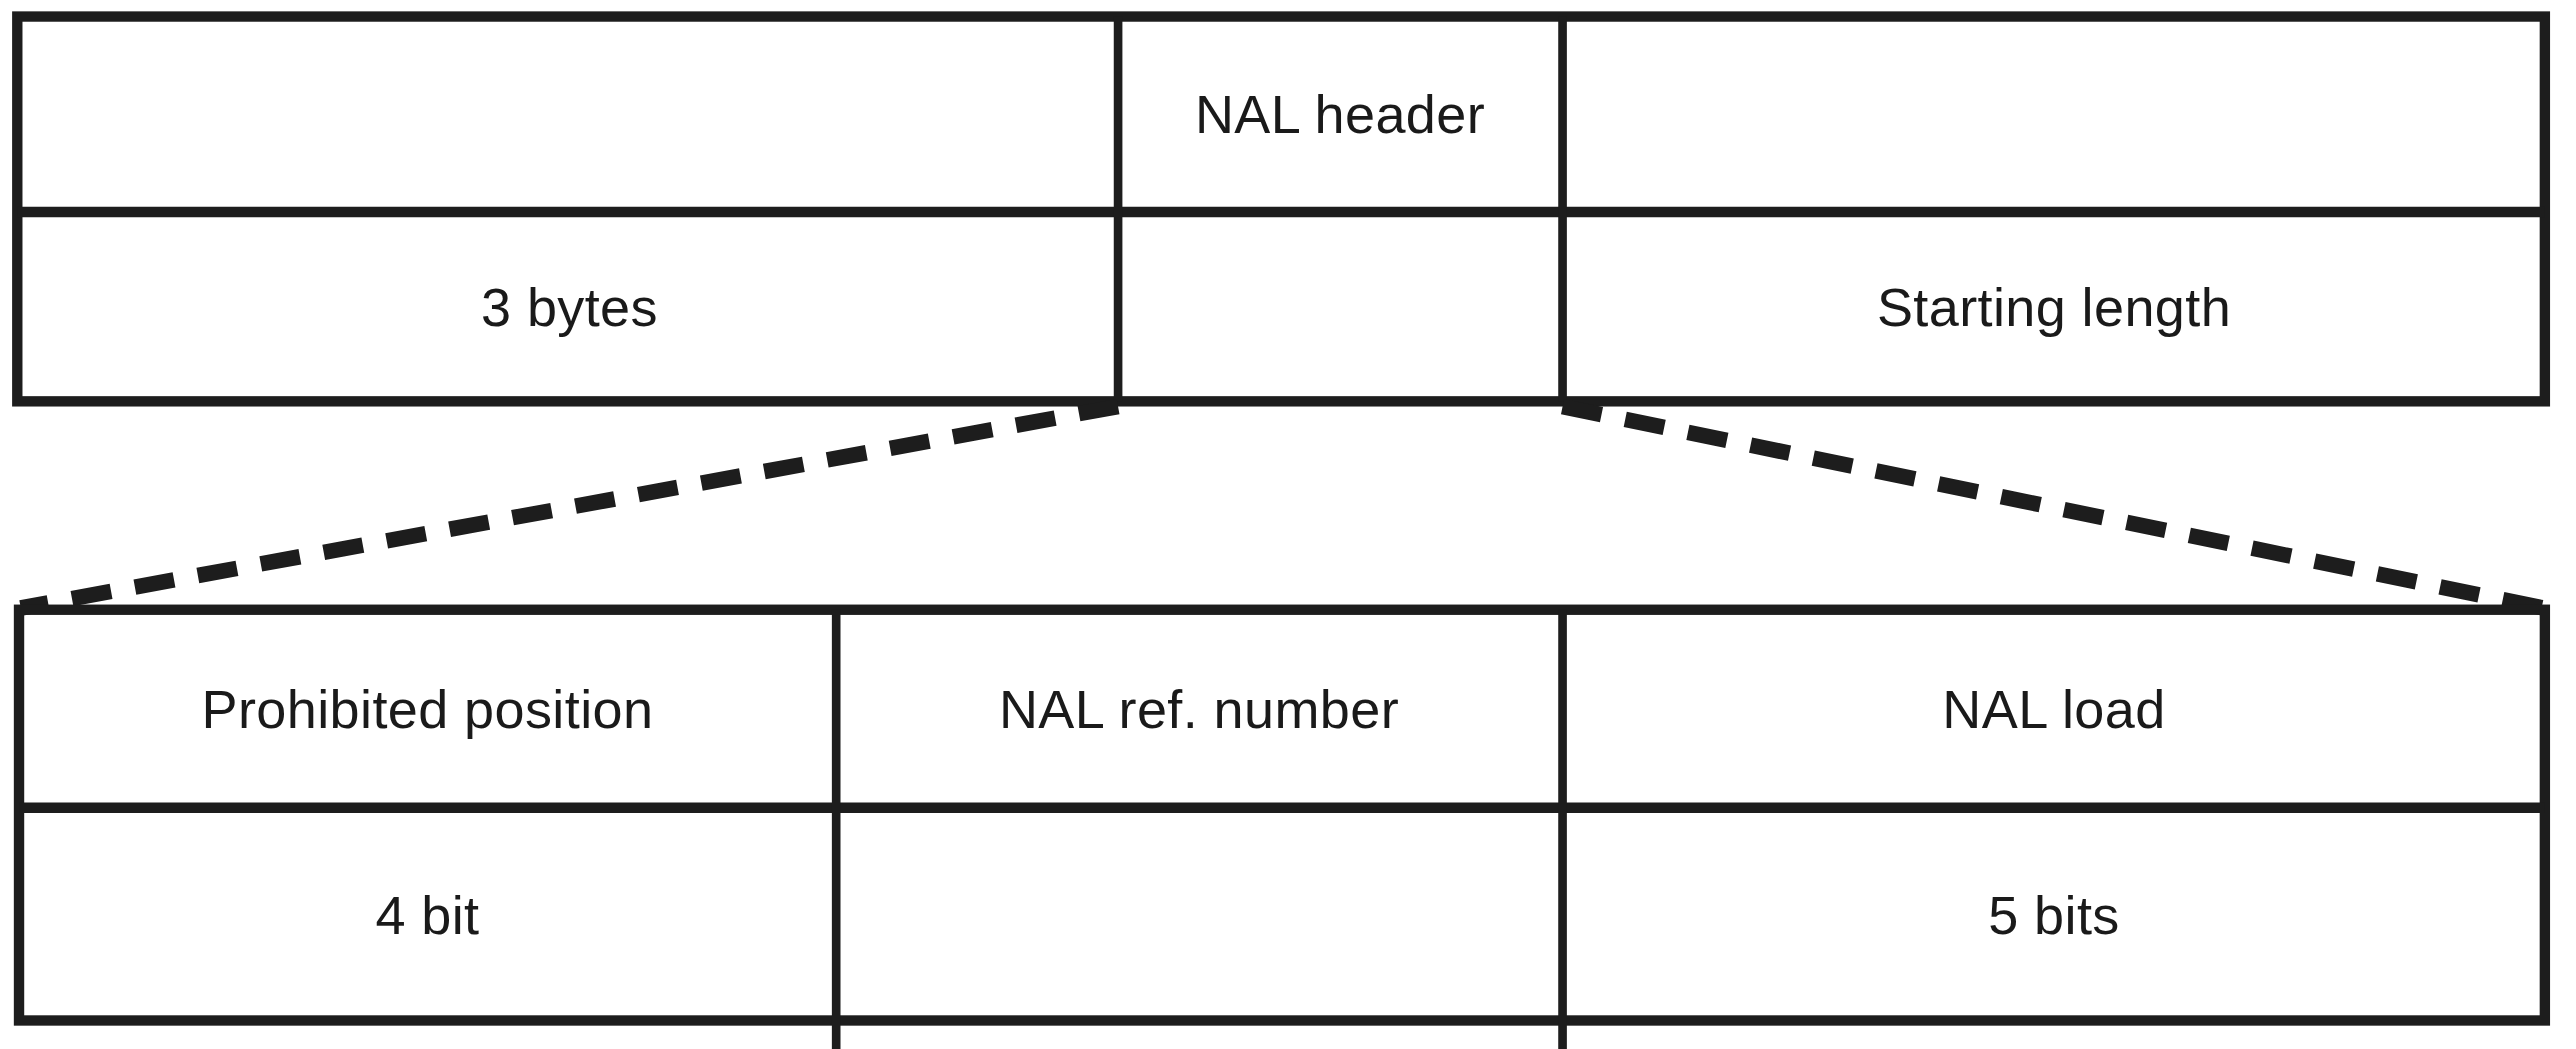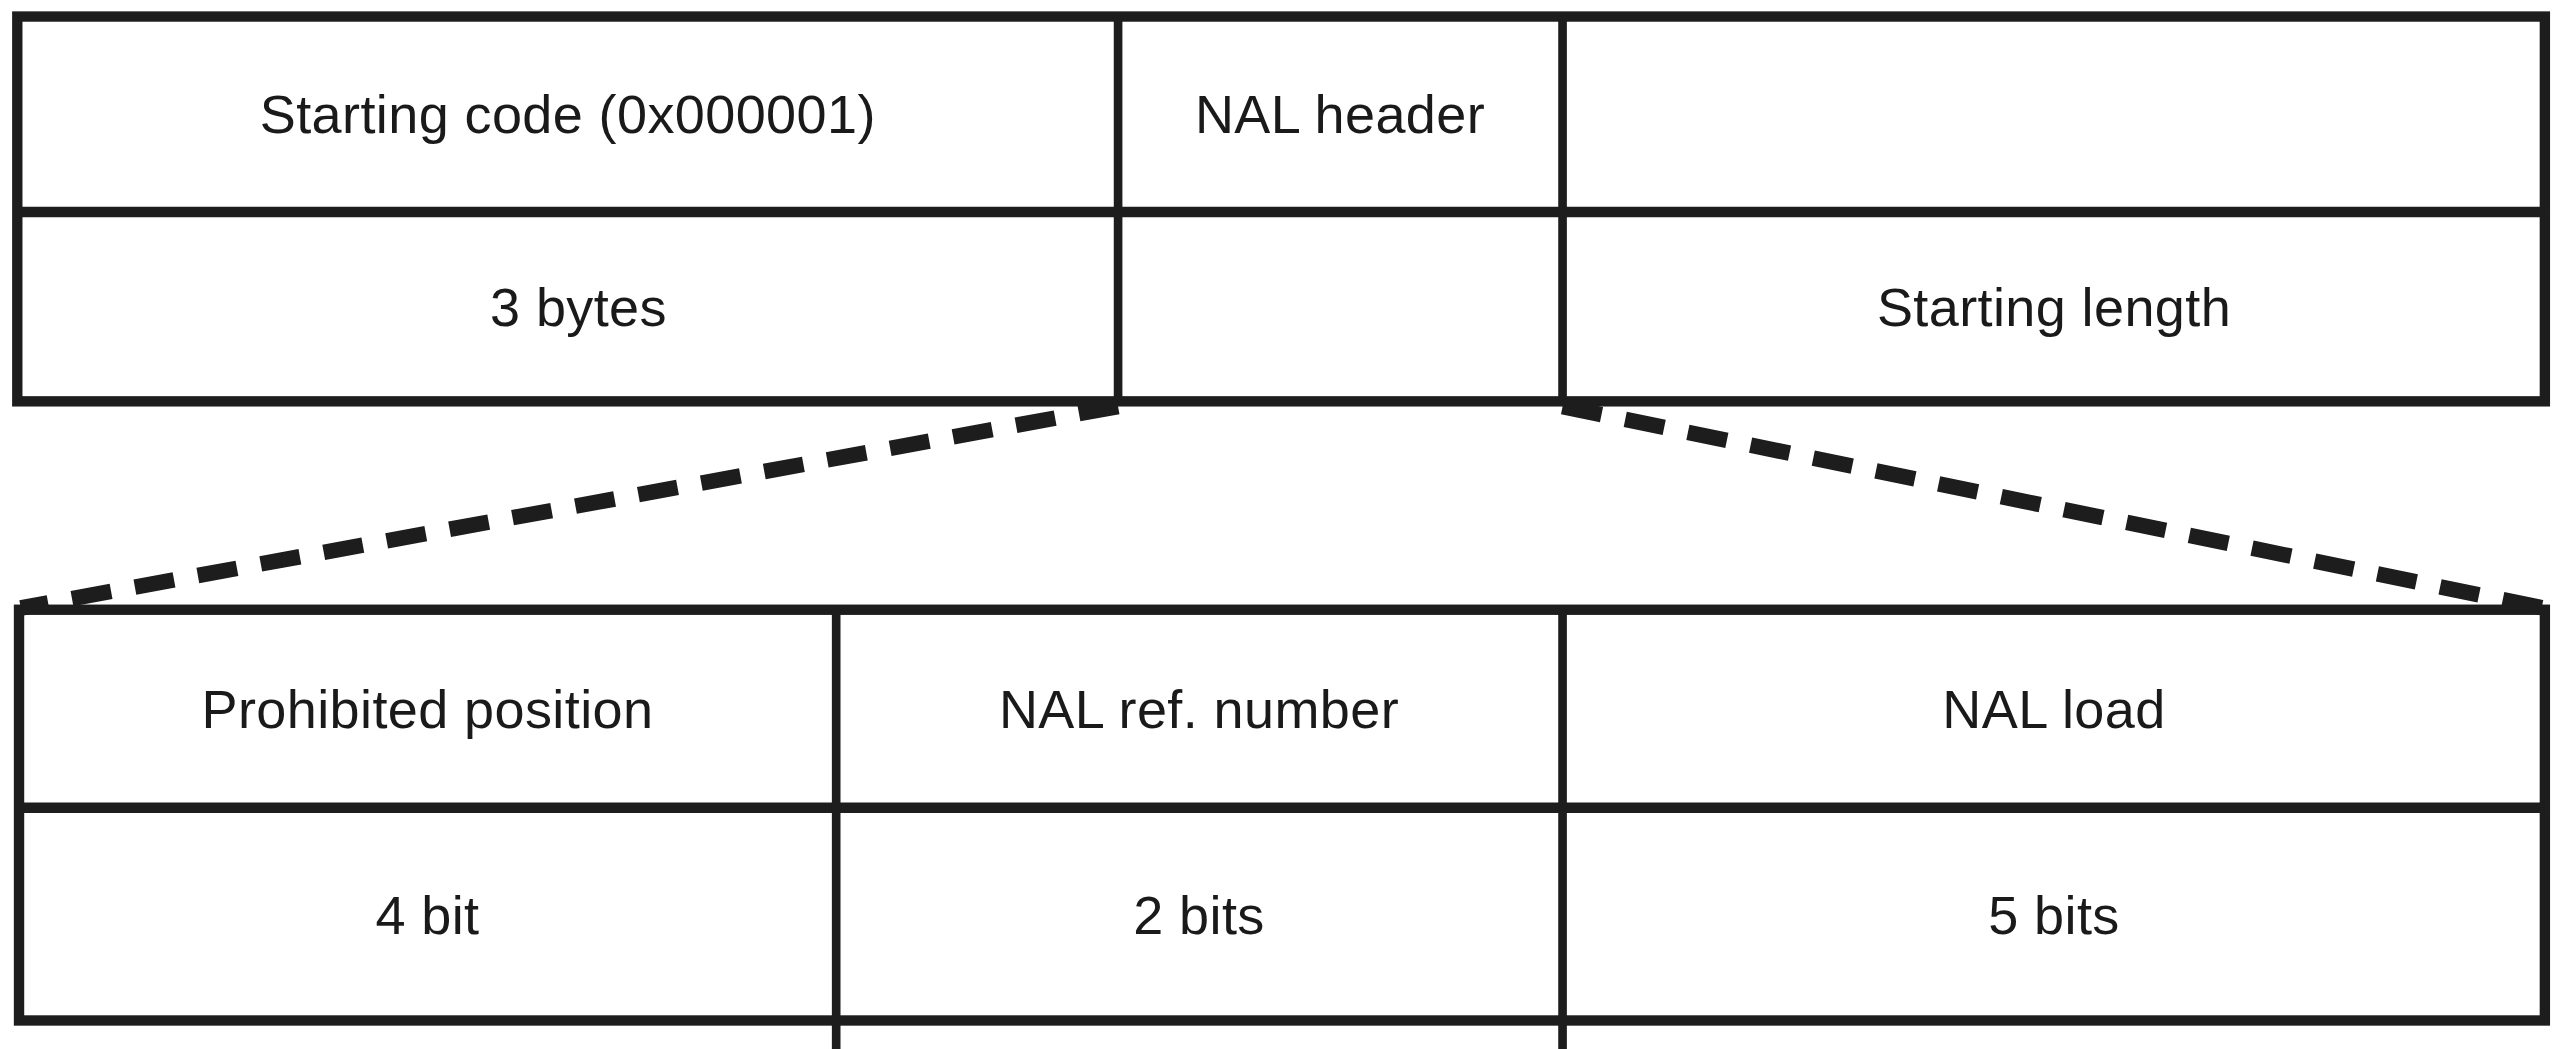--- a/index.html
+++ b/index.html
@@ -62,36 +62,34 @@
     </g>
 
     <g>
       <rect x="22" y="705" width="2921" height="475" fill="none" stroke="#1d1d1d" stroke-width="12"></rect>
       <line x1="22" y1="934" x2="2943" y2="934" stroke="#1d1d1d" stroke-width="12"></line>
       <line x1="967" y1="705" x2="967" y2="1214" stroke="#1d1d1d" stroke-width="10"></line>
       <line x1="1807" y1="705" x2="1807" y2="1214" stroke="#1d1d1d" stroke-width="10"></line>
     </g>
   </svg>
 
-  <div class="cell-label" style="left:17.3px; top:16.4px; width:1101px; height:195px;">Starting code (0x000001)</div>
 
   <div class="cell-label" style="left:1118px; top:16.4px; width:444px; height:195px;">NAL header</div>
 
 
-  <div class="cell-label" style="left:28px; top:212px; width:1101px; height:189px;">3 bytes</div>
+  <div class="cell-label" style="left:19px; top:212px; width:1101px; height:189px;">3 bytes</div>
 
 
   <div class="cell-label" style="left:1563px; top:212px; width:982px; height:189px;">Starting length</div>
 
   <div class="cell-label" style="left:836px; top:610px; width:726px; height:198px;">NAL ref. number</div>
 
   <div class="cell-label" style="left:19px; top:610px; width:817px; height:198px;">Prohibited position</div>
 
   <div class="cell-label" style="left:1563px; top:610px; width:982px; height:198px;">NAL load</div>
 
   <div class="cell-label" style="left:19px; top:808px; width:817px; height:213px;">4 bit</div>
 
-  <div class="cell-label" style="left:836px; top:808px; width:726px; height:213px;">2 bits</div>
 
   <div class="cell-label" style="left:1563px; top:808px; width:982px; height:213px;">5 bits</div>
 
 </div>
 
 
 </body></html>

